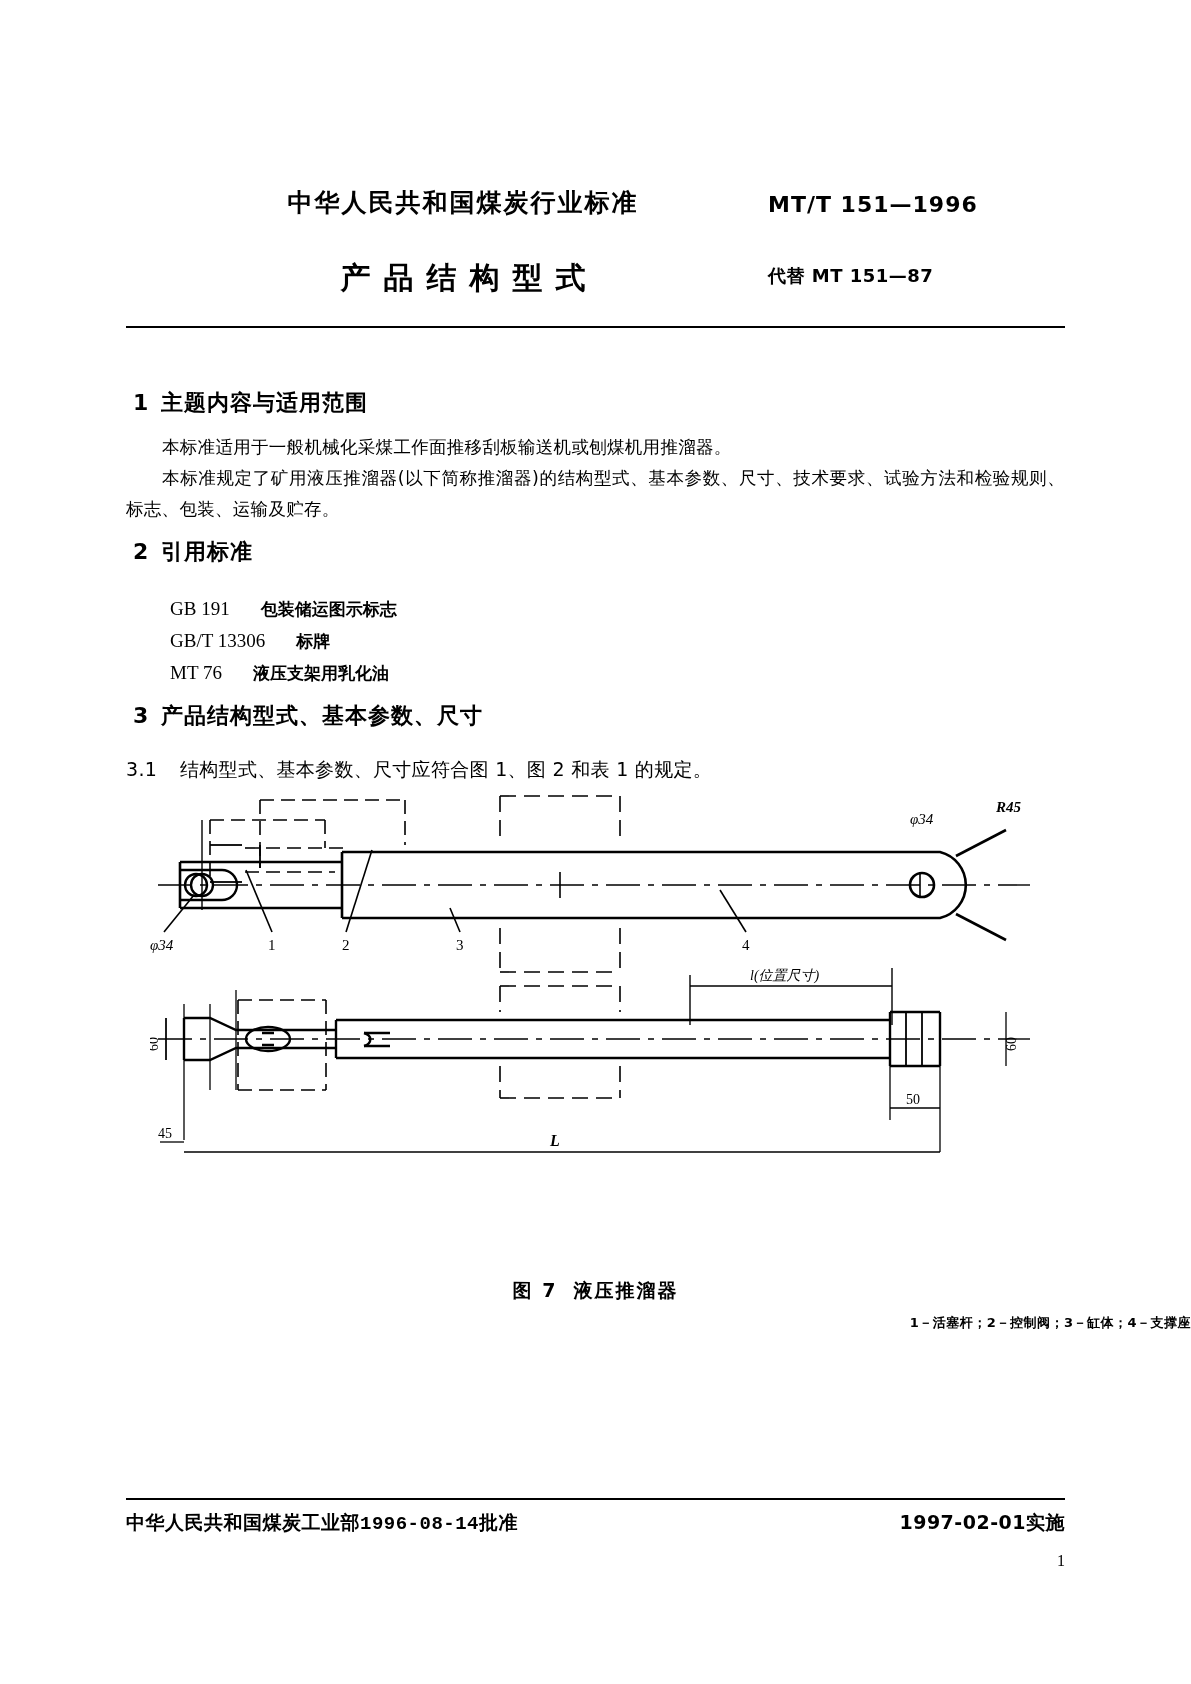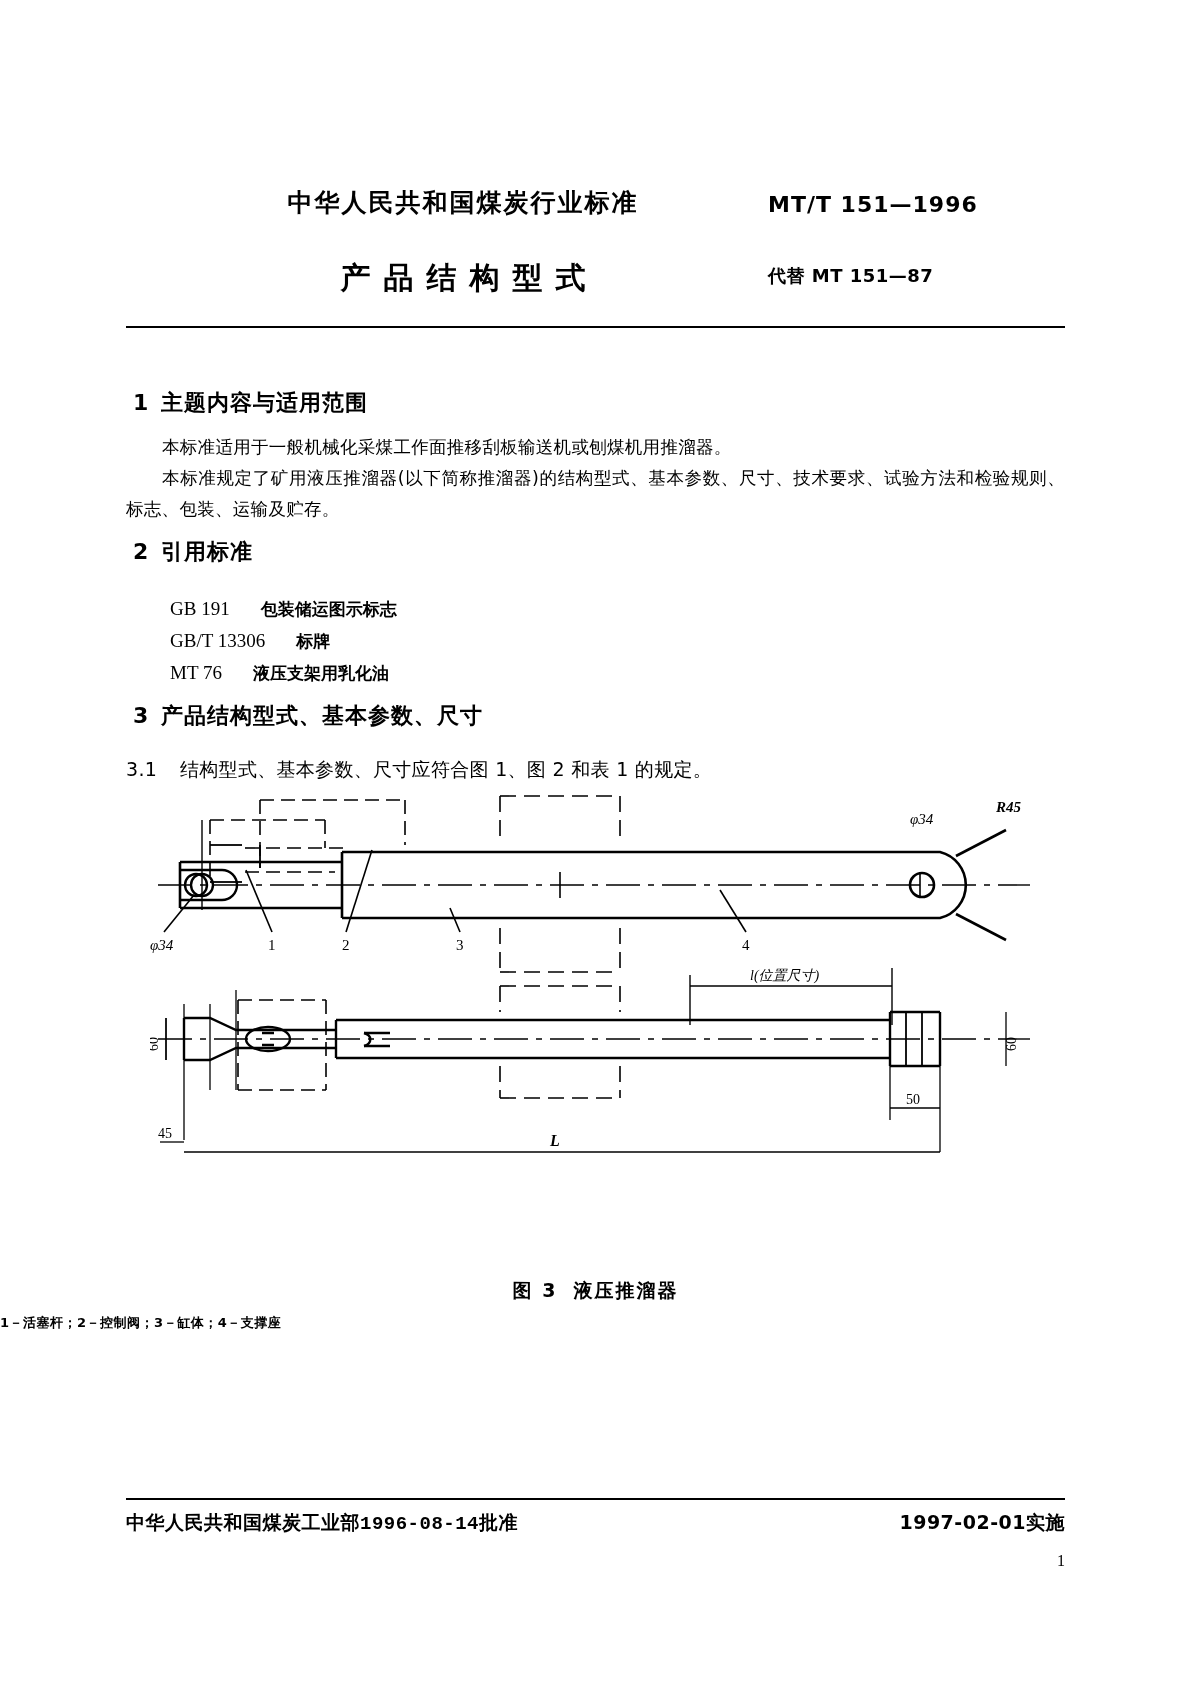--- a/index.html
+++ b/index.html
@@ -73,21 +73,21 @@
   .fig svg{display:block;}
 
   
   .cap{
     position:absolute;left:0;right:0;top:1278px;text-align:center;
     font-family:"DejaVu Sans", sans-serif;
     font-weight:bold;font-size:19px;letter-spacing:2px;
   }
   .cap .sp{display:inline-block;width:16px;}
   .legend{
-    position:absolute;left:0;right:0;top:1314px;text-align:left;
+    position:absolute;left:0;right:0;top:1314px;text-align:right;
     font-family:"DejaVu Sans", sans-serif;
     font-weight:bold;font-size:13px;letter-spacing:.5px;
   }
 
   
   .rule-bot{position:absolute;left:126px;right:126px;top:1498px;border-top:2.5px solid #000;}
   .ftr{position:absolute;left:126px;right:126px;top:1510px;height:40px;}
   .ftr-l{
     position:absolute;left:0;top:0;
     font-family:Liberation Mono, monospace;
@@ -321,21 +321,21 @@
         <text x="866" y="254" transform="rotate(-90 866 254)" text-anchor="middle">60</text>
         <text x="756" y="314">50</text>
         <text x="8" y="348">45</text>
         <text x="400" y="356" font-style="italic" font-weight="bold" font-size="16">L</text>
         <text x="600" y="190" font-style="italic" font-size="14">l(位置尺寸)</text>
       </g>
     </svg>
   </div>
 
   <div class="cap">
-    <span>图 3</span><span class="sp"></span><span>液压推溜器</span>
+    <span>图 7</span><span class="sp"></span><span>液压推溜器</span>
   </div>
   <div class="legend">1－活塞杆；2－控制阀；3－缸体；4－支撑座</div>
 
   <div class="rule-bot"></div>
   <div class="ftr">
     <div class="ftr-l">中华人民共和国煤炭工业部1996-08-14批准</div>
     <div class="ftr-r">1997-02-01实施</div>
   </div>
   <div class="pgno">1</div>
 

